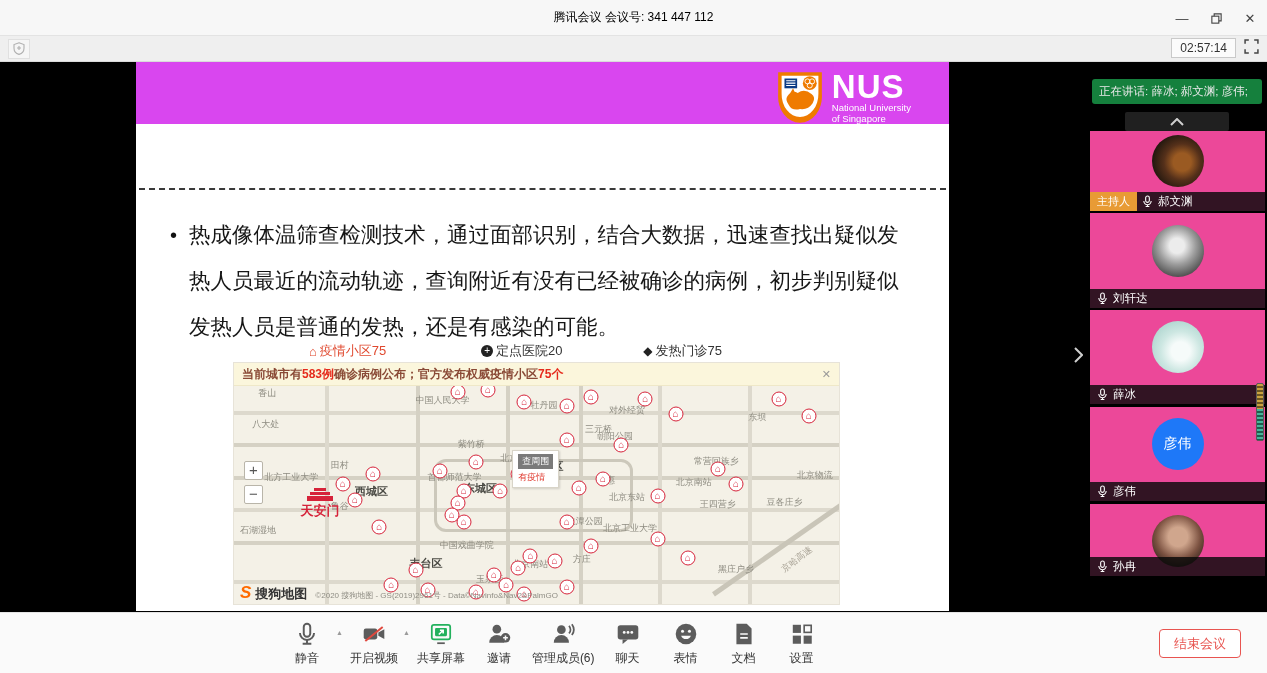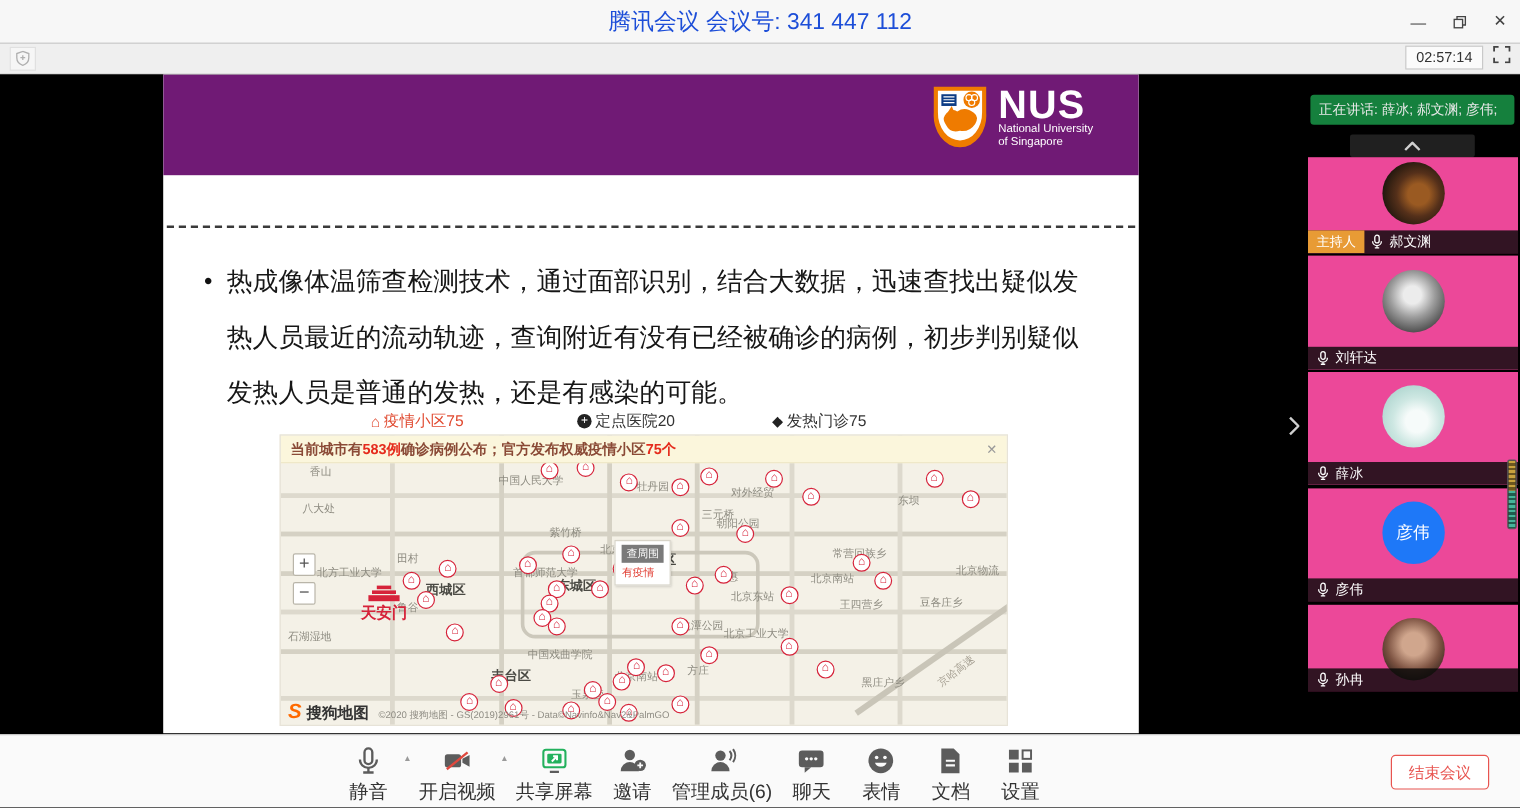--- a/index.html
+++ b/index.html
@@ -2,40 +2,40 @@
 <html><head>
 <meta charset="utf-8">
 <style>
   * { margin:0; padding:0; box-sizing:border-box; }
   body { font-family:"Liberation Sans","DejaVu Sans",sans-serif; background:#000; }
   .app { position:relative; width:1267px; height:673px; overflow:hidden; background:#000; }
 
   
   .titlebar { position:absolute; left:0; top:0; width:1267px; height:36px; background:#f7f7f7;
               border-bottom:1px solid #e3e3e3; display:flex; align-items:center; justify-content:center; }
-  .titlebar .win-title { font-size:19px; color:#1d4ed8; }
+  .titlebar .win-title { font-size:12px; color:#000000; }
   .win-controls { position:absolute; right:0; top:0; height:36px; display:flex; }
   .win-btn { width:34px; height:36px; display:flex; align-items:center; justify-content:center;
              color:#444; font-size:13px; cursor:default; }
 
   
   .topbar { position:absolute; left:0; top:36px; width:1267px; height:26px; background:#efefef;
             border-bottom:1px solid #dadada; display:flex; align-items:center; }
   .shield-wrap { margin-left:8px; width:22px; height:20px; border:1px solid #e0e0e0; background:#f6f6f6;
                  display:flex; align-items:center; justify-content:center; }
   .topbar-right { position:absolute; right:8px; top:2px; display:flex; align-items:center; gap:8px; }
   .timer-box { border:1px solid #c9c9c9; background:#fbfbfb; color:#333; font-size:12px;
                padding:2px 8px; line-height:14px; }
 
   
   .stage { position:absolute; left:0; top:62px; width:1267px; height:550px; background:#000; }
 
   
   .slide { position:absolute; left:136px; top:62px; width:813px; height:549px; background:#fff; overflow:hidden; }
-  .slide-header { position:absolute; left:0; top:0; width:100%; height:84px; background:#701a75; }
+  .slide-header { position:absolute; left:0; top:0; width:100%; height:62px; background:#d946ef; }
   .nus-logo { position:absolute; right:38px; top:9px; display:flex; align-items:center; gap:9px; }
   .nus-text-col { display:flex; flex-direction:column; }
   .nus-acronym { color:#fff; font-size:33px; font-weight:bold; letter-spacing:1px; line-height:30px; }
   .nus-sub { color:#fff; font-size:9.5px; line-height:11px; }
   .slide-title { position:absolute; left:0; top:80px; width:100%; text-align:center;
                  font-family:"DejaVu Serif",serif; font-style:italic; font-weight:bold;
                  font-size:29px; letter-spacing:10px; color:#111; }
   .dashed-rule { position:absolute; left:3px; right:3px; top:126px; border-top:2px dashed #3a3a3a; }
   .bullet-row { position:absolute; left:34px; top:150px; width:740px; display:flex; }
   .bullet-dot { font-size:20px; color:#111; margin-right:12px; line-height:46px; }
@@ -119,21 +119,21 @@
   .audio-meter .teal  { height:55%; background:repeating-linear-gradient(to bottom,#46b49a 0 2px,#1f5c4e 2px 4px); }
   .collapse-side { position:absolute; left:1068px; top:340px; width:20px; height:30px; display:flex;
                    align-items:center; justify-content:center; }
 
   
   .toolbar { position:absolute; left:0; top:612px; width:1267px; height:61px; background:#fafafa;
              border-top:1px solid #e4e4e4; }
   .toolbar-left { position:absolute; left:278px; top:7px; display:flex; align-items:flex-start; }
   .tool-btn { display:flex; flex-direction:column; align-items:center; min-width:58px; padding:0 4px; }
   .tool-btn .icon { height:28px; display:flex; align-items:center; justify-content:center; }
-  .tool-btn .label { font-size:16px; color:#333; margin-top:2px; white-space:nowrap; }
+  .tool-btn .label { font-size:12px; color:#333; margin-top:2px; white-space:nowrap; }
   .caret { font-size:7px; color:#9a9a9a; margin:9px 2px 0 0; }
   .end-btn { position:absolute; right:26px; top:16px; width:82px; height:29px; background:#fff;
              border:1px solid #e85450; border-radius:4px; color:#e85450; font-size:13px;
              display:flex; align-items:center; justify-content:center; }
 </style>
 </head>
 <body>
 
 <div class="app">
 

